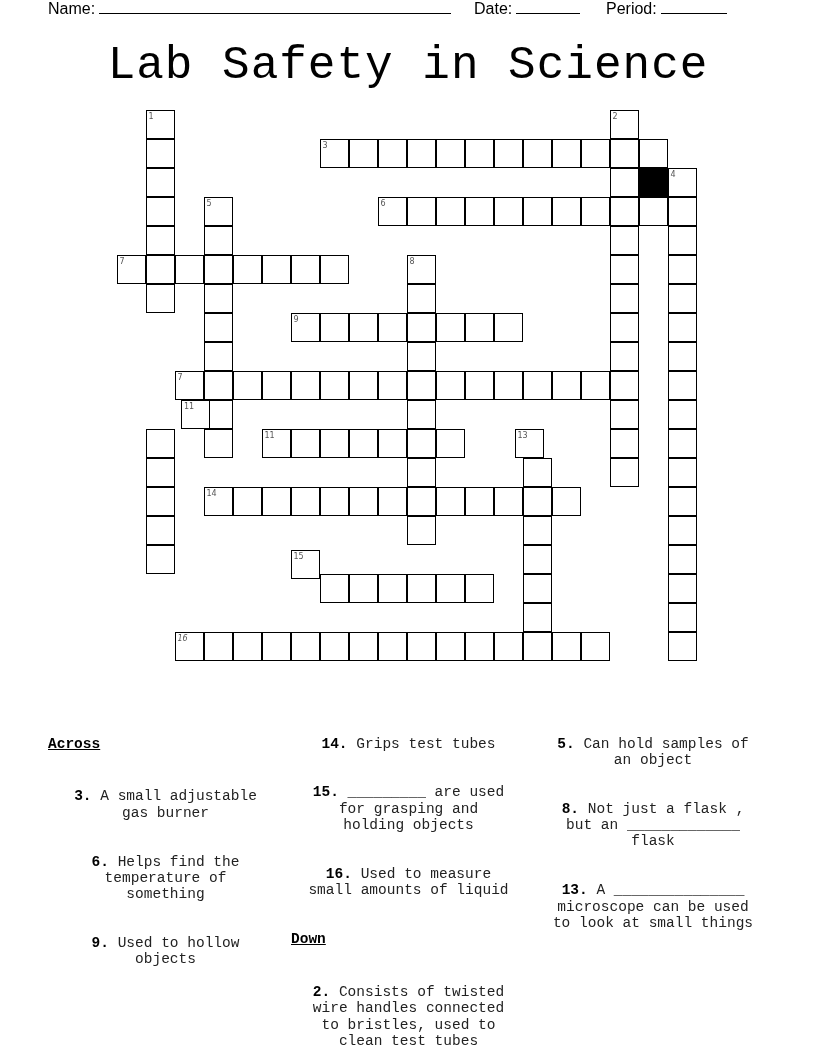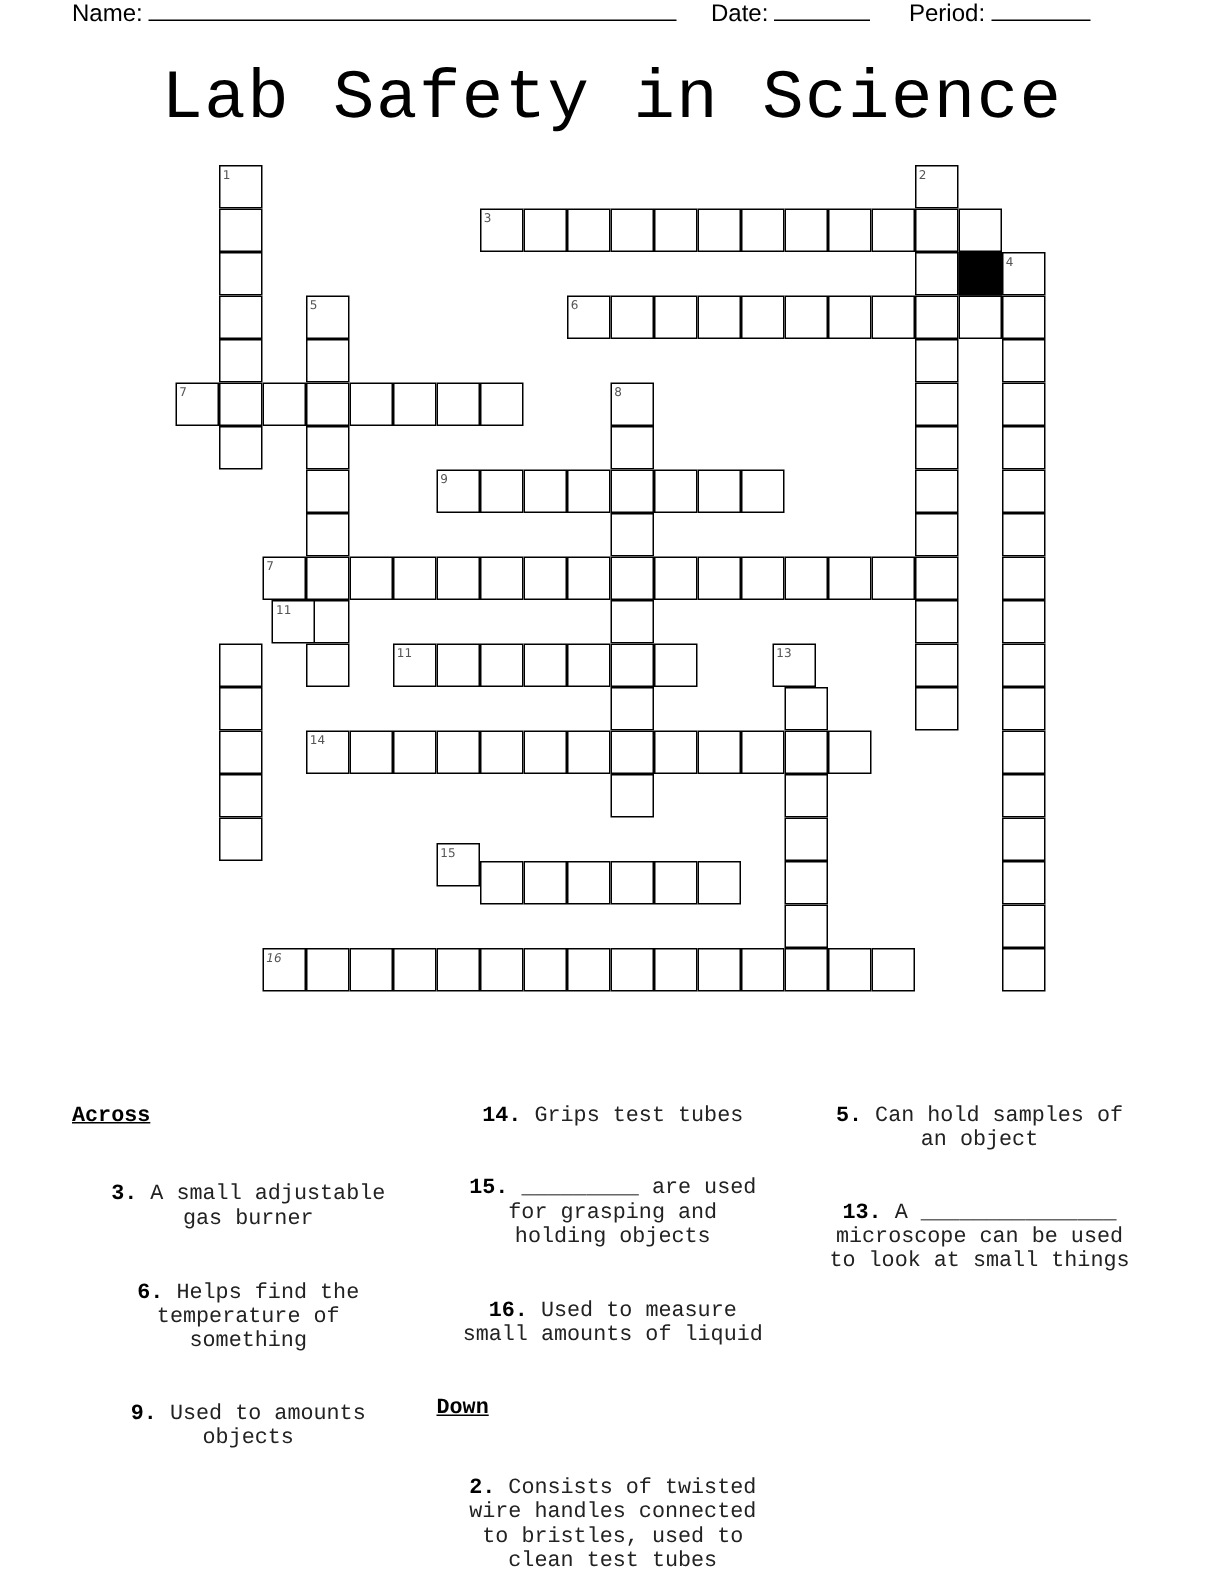--- a/index.html
+++ b/index.html
@@ -192,21 +192,21 @@
     <div class="cell" style="left: 116px; top: 377px;"></div>
     <div class="cell" style="left: 145px; top: 377px;"></div>
     <div class="cell" style="left: 174px; top: 377px;"></div>
     <div class="cell" style="left: 203px; top: 377px;"></div>
     <div class="cell" style="left: 232px; top: 377px;"></div>
     <div class="cell" style="left: 261px; top: 377px;"></div>
     <div class="cell" style="left: 319px; top: 377px;"></div>
     <div class="cell" style="left: 348px; top: 377px;"></div>
     <div class="cell" style="left: 377px; top: 377px;"></div>
     <div class="cell" style="left: 435px; top: 377px;"></div>
-    <div class="cell" style="left: 174px; top: 452px;">
+    <div class="cell" style="left: 174px; top: 440px;">
       <span class="num">15</span>
     </div>
     <div class="cell" style="left: 203px; top: 464px;"></div>
     <div class="cell" style="left: 232px; top: 464px;"></div>
     <div class="cell" style="left: 261px; top: 464px;"></div>
     <div class="cell" style="left: 290px; top: 464px;"></div>
     <div class="cell" style="left: 319px; top: 464px;"></div>
     <div class="cell" style="left: 348px; top: 464px;"></div>
     <div class="cell" style="left: 58px; top: 522px; font-style: italic;">
       <span class="num">16</span>
@@ -227,21 +227,21 @@
     <div class="cell black" style="left: 522px; top: 58px;"></div>
   </div>
 
 <div class="clues col1">
   <span class="hd">Across</span>
   <span class="clue"><span class="n">3.</span><span> A small adjustable
 gas burner</span></span>
   <span class="clue"><span class="n">6.</span><span> Helps find the
 temperature of
 something</span></span>
-  <span class="clue"><span class="n">9.</span><span> Used to amounts
+  <span class="clue"><span class="n">9.</span><span> Used to hollow
 objects</span></span>
   
   
 </div>
 
 <div class="clues col2">
   <span class="clue"><span class="n">14.</span><span> Grips test tubes</span></span>
   <span class="clue"><span class="n">15.</span><span> _________ are used
 for grasping and
 holding objects</span></span>
@@ -251,16 +251,19 @@
   <span class="clue"><span class="n">2.</span><span> Consists of twisted
 wire handles connected
 to bristles, used to
 clean test tubes</span></span>
   
 </div>
 
 <div class="clues col3">
   <span class="clue"><span class="n">5.</span><span> Can hold samples of
 an object</span></span>
+  <span class="clue"><span class="n">8.</span><span> Not just a flask ,
+but an _____________
+flask</span></span>
   <span class="clue"><span class="n">13.</span><span> A _______________
 microscope can be used
 to look at small things</span></span>
 </div>
 
 </body></html>

